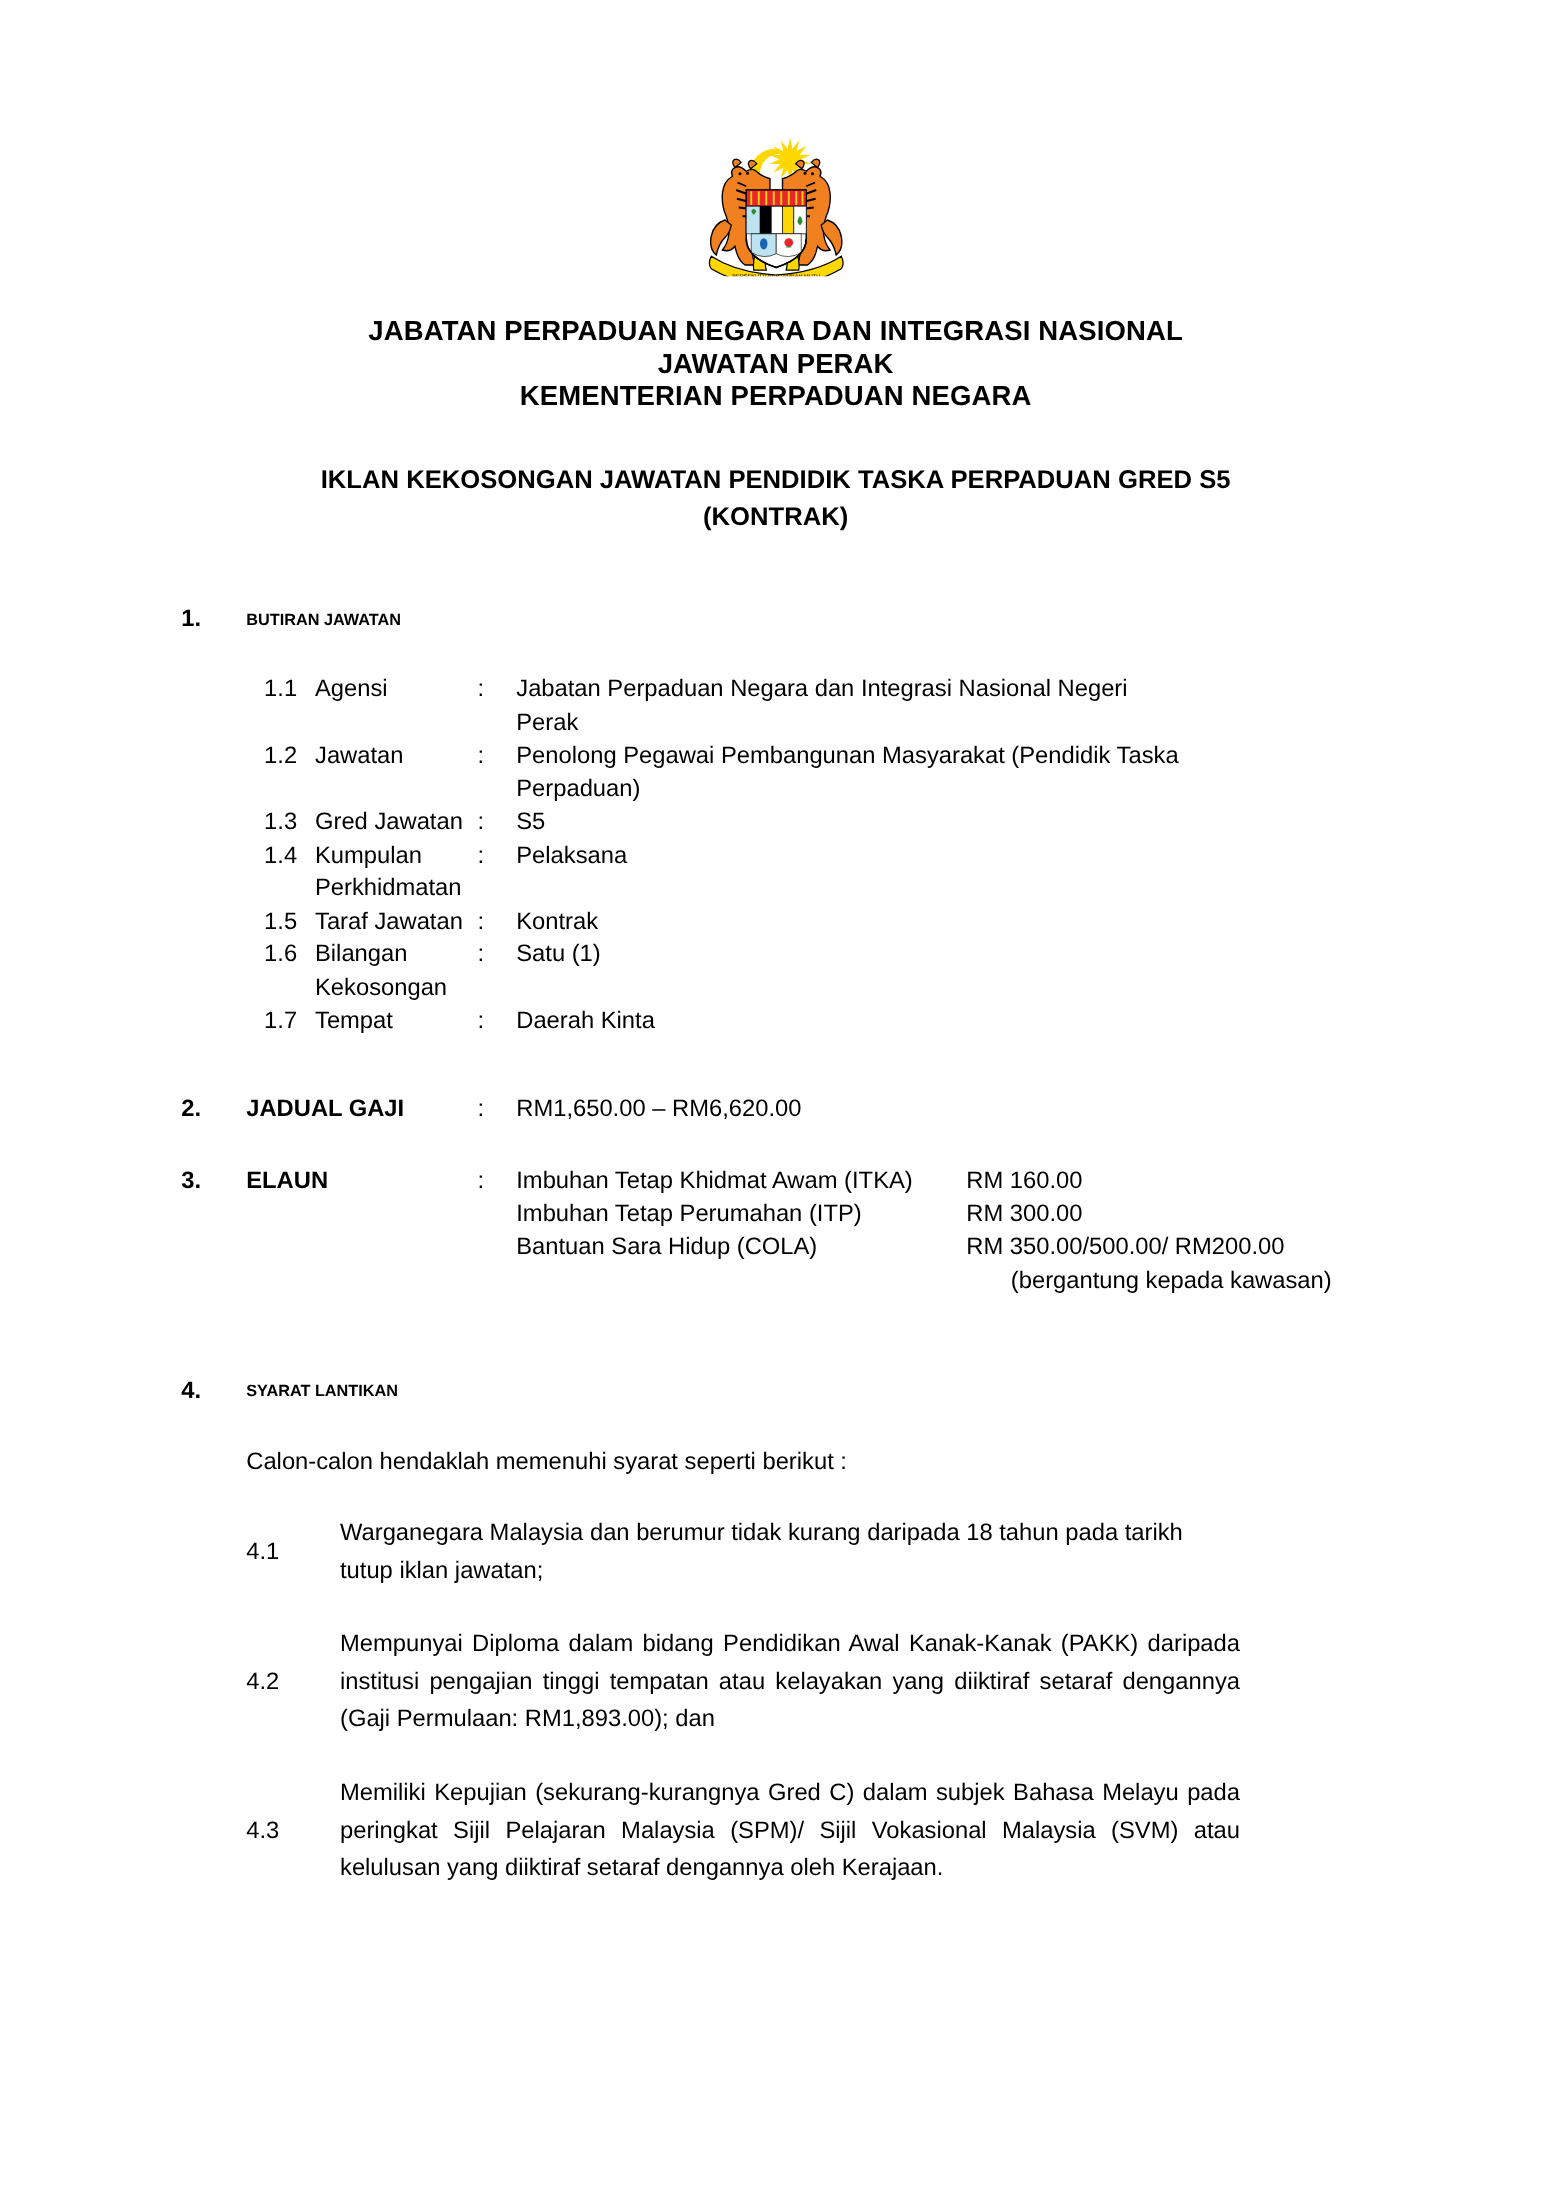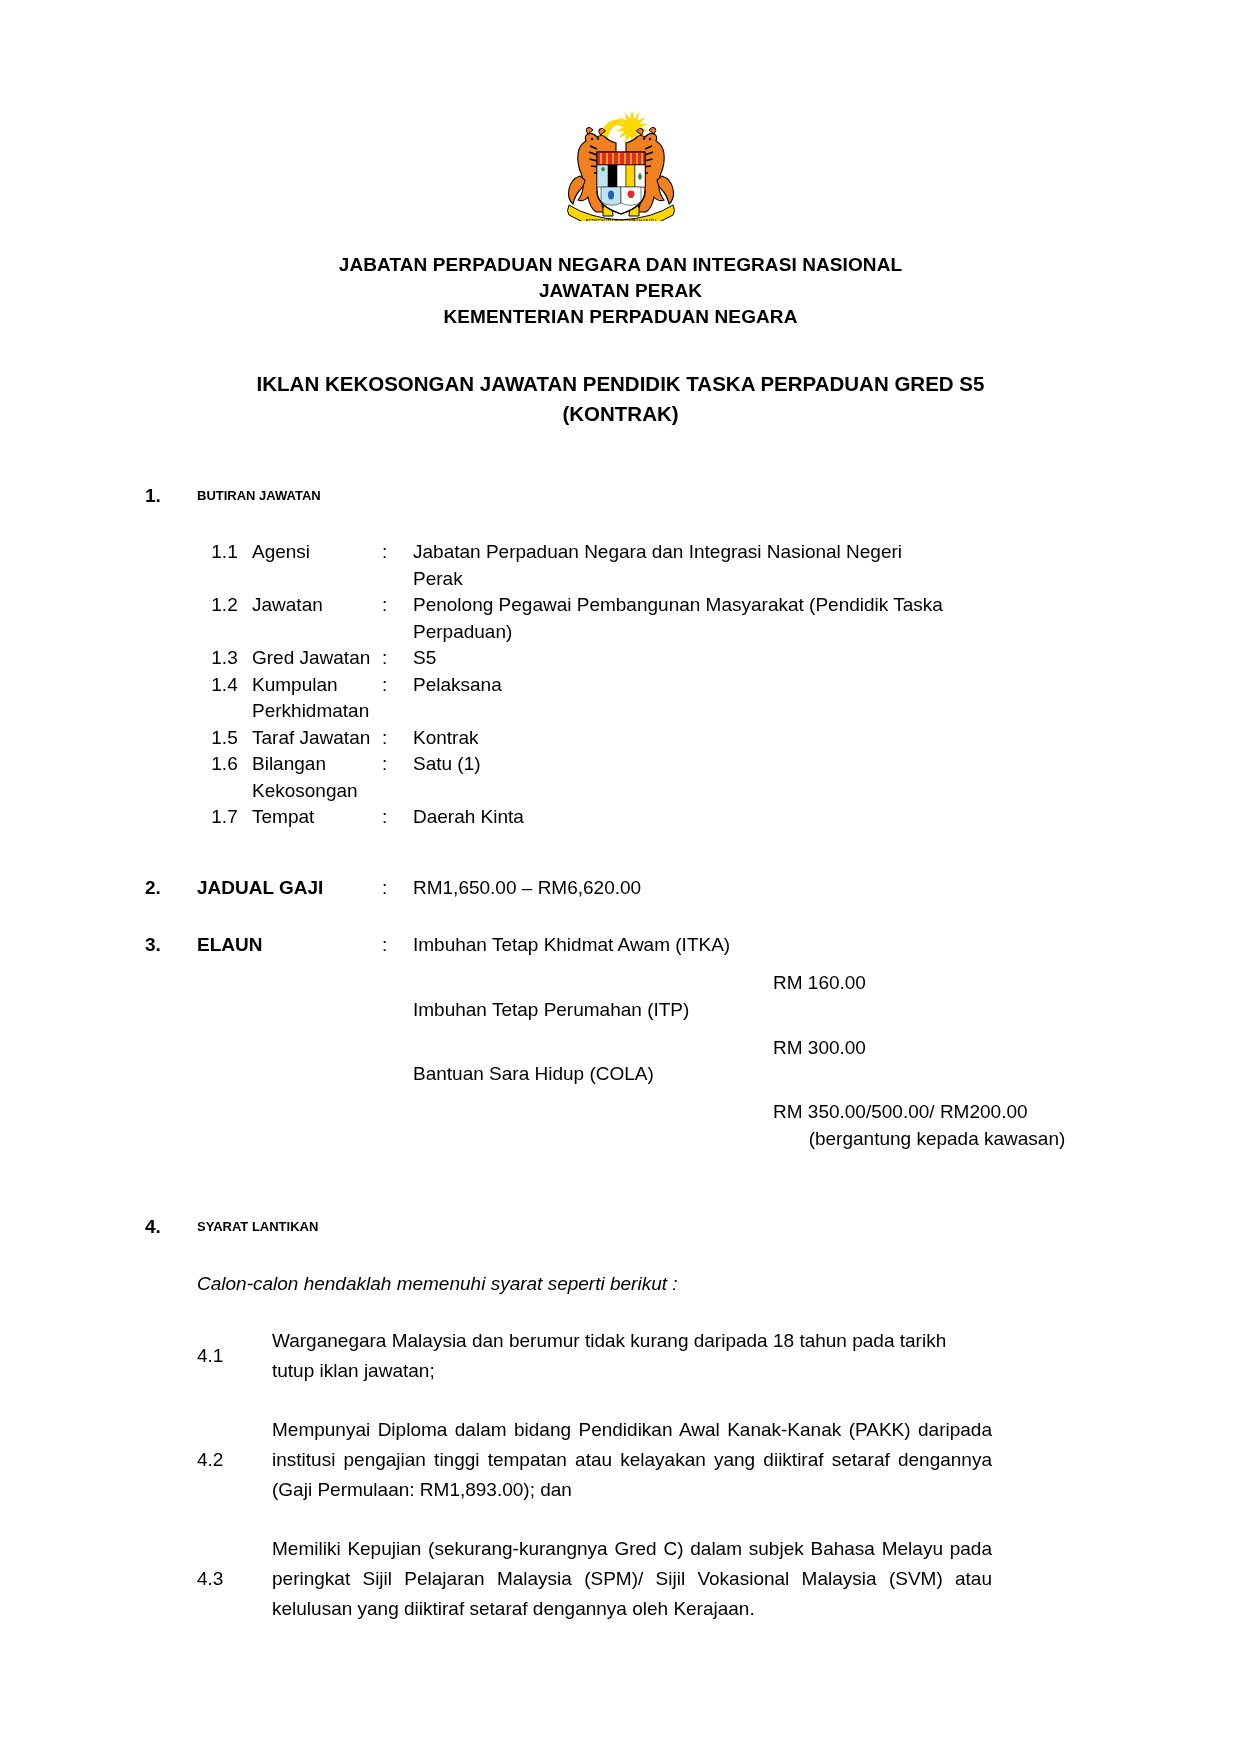--- a/index.html
+++ b/index.html
@@ -34,21 +34,21 @@
     height: 125px;
     display: block;
   }
 
   
   .header-block {
     text-align: center;
     margin-top: 31px;
   }
   .header-line {
-    font-size: 19px;
+    font-size: 22px;
     font-weight: bold;
     line-height: 26px;
     letter-spacing: 0.1px;
   }
   .title-block {
     text-align: center;
     margin-top: 39px;
     padding: 0 75px;
   }
   .title-line {
@@ -140,39 +140,37 @@
     display: flex;
     align-items: flex-start;
     line-height: 26.5px;
   }
   .elaun-name {
     width: 360px;
     flex: 0 0 360px;
   }
   .elaun-amt {
     flex: 1 1 auto;
-    margin-top: 38px;
   }
   .elaun-note {
     padding-left: 360px;
     line-height: 26.5px;
     text-align: center;
   }
 
   .sp-2 { height: 44px; }
   .sp-3 { height: 31px; }
   .sp-4 { height: 60px; }
 
   
   .para-intro {
     margin-top: 29px;
     padding-left: 52px;
     font-size: 19px;
     line-height: 27px;
-    font-style: italic;
   }
   .qrow {
     display: flex;
     align-items: center;
     padding-left: 52px;
     margin-top: 29px;
     font-size: 19px;
     line-height: 30px;
   }
   .q-num {

